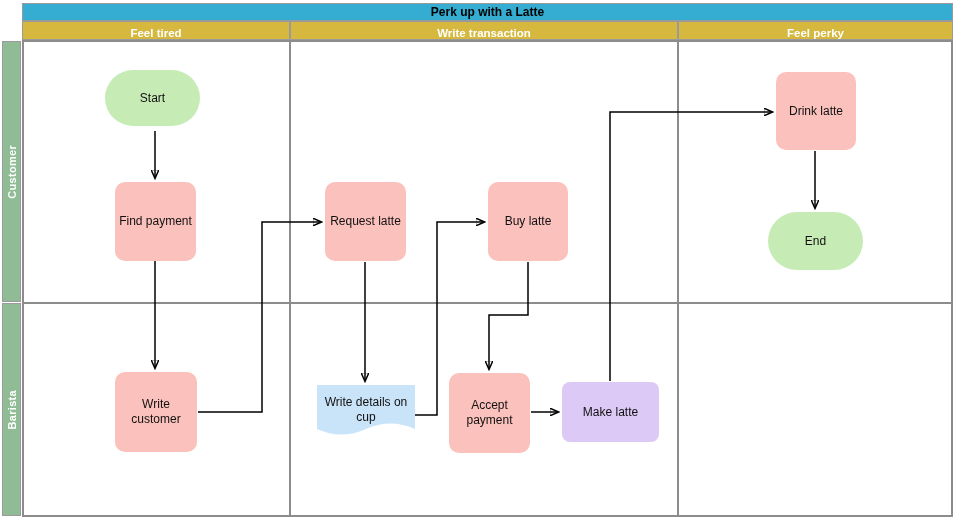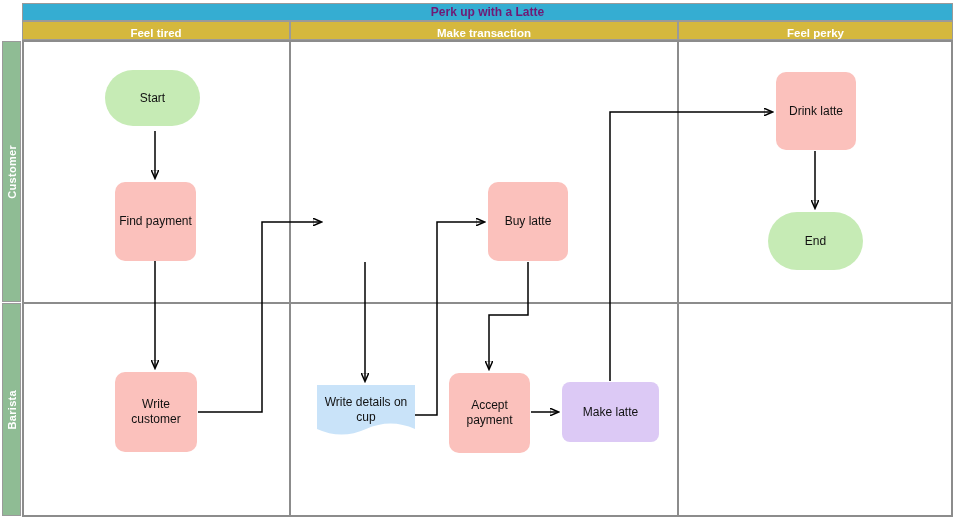--- a/index.html
+++ b/index.html
@@ -13,21 +13,21 @@
     --grid-border:#8C8C8C;
   }
   html,body{margin:0;padding:0;background:#fff;}
   body{font-family:"Liberation Sans", sans-serif;}
   .canvas{position:relative;width:955px;height:522px;background:#fff;overflow:hidden;}
 
   .title-bar{
     position:absolute;left:22px;top:3px;width:931px;height:18px;
     background:var(--title-bar);border:1px solid #9a9a9a;box-sizing:border-box;
     display:flex;align-items:center;justify-content:center;
-    color:#701a75;font-size:12px;font-weight:bold;
+    color:#000000;font-size:12px;font-weight:bold;
   }
   .phase{
     position:absolute;top:21px;height:19px;
     background:var(--phase-bar);border:1px solid #9a9a9a;box-sizing:border-box;
     display:flex;align-items:flex-end;justify-content:center;
     color:#fff;font-size:11.5px;font-weight:bold;
   }
   .lane-bar{
     position:absolute;left:2px;width:19px;
     background:var(--lane-bar);border:1px solid #9a9a9a;box-sizing:border-box;
@@ -68,21 +68,21 @@
 <div class="canvas">
 
   <div class="title-bar">
     <span>Perk up with a Latte</span>
   </div>
 
   <div class="phase" style="left:22px;width:268px">
     <span>Feel tired</span>
   </div>
   <div class="phase" style="left:290px;width:388px">
-    <span>Make transaction</span>
+    <span>Write transaction</span>
   </div>
   <div class="phase" style="left:678px;width:275px">
     <span>Feel perky</span>
   </div>
 
   <div class="lane-bar" style="top:41px;height:261px">
     <span class="lane-text">Customer</span>
   </div>
   <div class="lane-bar" style="top:303px;height:213px">
     <span class="lane-text">Barista</span>
@@ -111,20 +111,23 @@
   </svg>
 
   <div class="node terminator" style="left:105px;top:70px;width:95px;height:56px">
     <span class="node-label">Start</span>
   </div>
 
   <div class="node process" style="left:115px;top:182px;width:81px;height:79px">
     <span class="node-label">Find payment</span>
   </div>
 
+  <div class="node process" style="left:325px;top:182px;width:81px;height:79px">
+    <span class="node-label">Request latte</span>
+  </div>
 
   <div class="node process" style="left:488px;top:182px;width:80px;height:79px">
     <span class="node-label">Buy latte</span>
   </div>
 
   <div class="node terminator" style="left:768px;top:212px;width:95px;height:58px">
     <span class="node-label">End</span>
   </div>
 
   <div class="node process" style="left:776px;top:72px;width:80px;height:78px">

